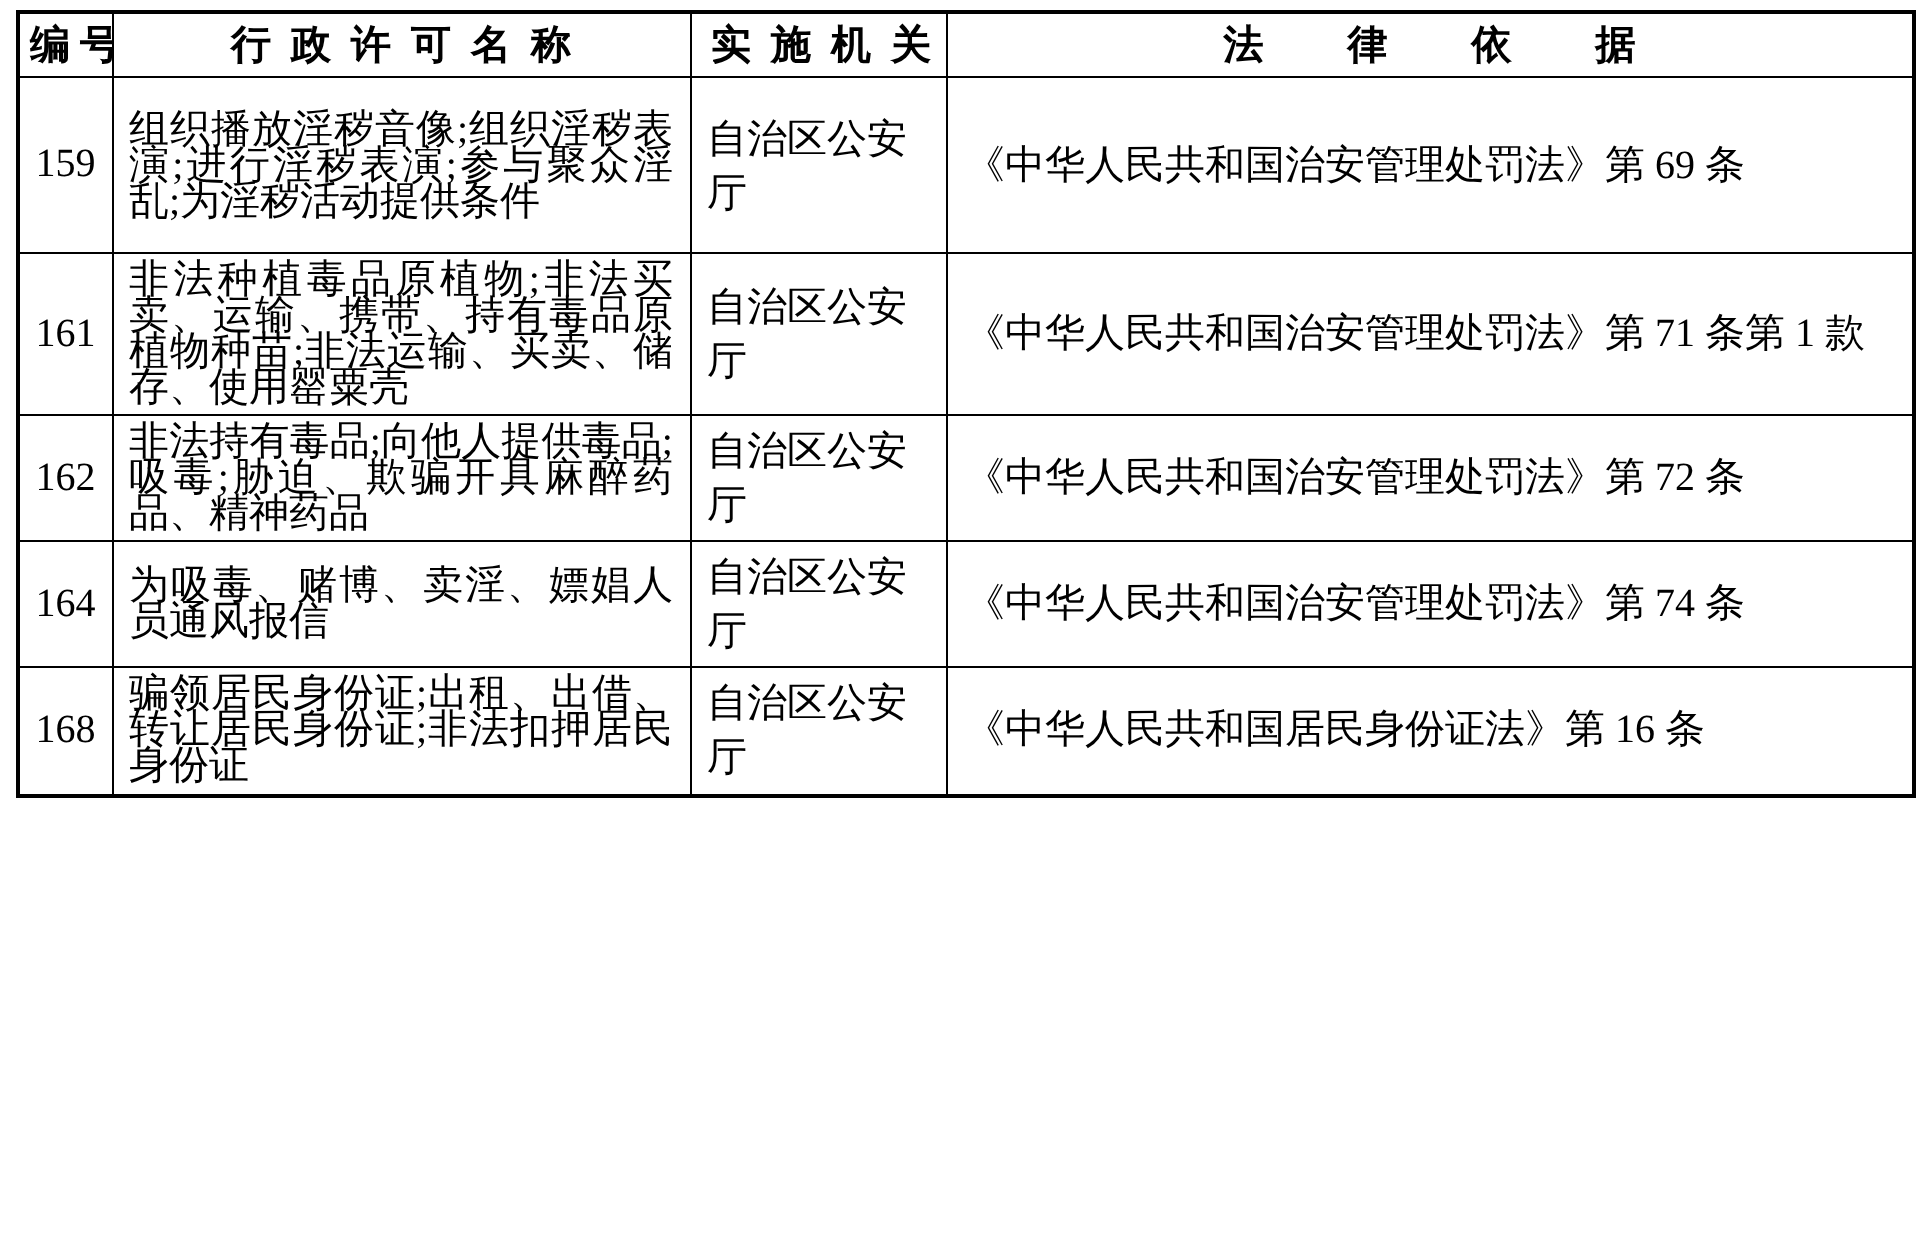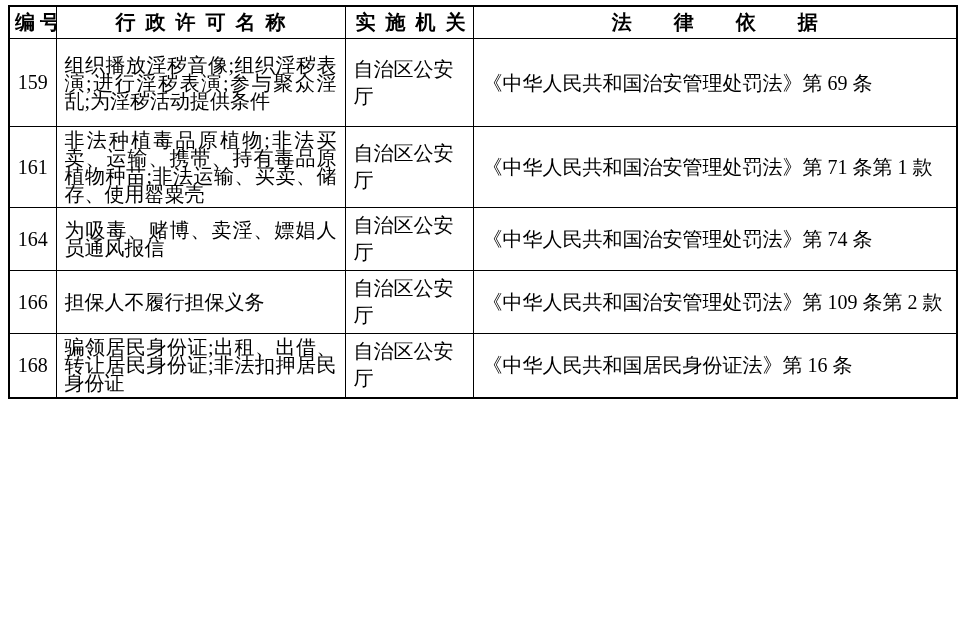--- a/index.html
+++ b/index.html
@@ -98,31 +98,31 @@
         <td class="td-name">组织播放淫秽音像;组织淫秽表演;进行淫秽表演;参与聚众淫乱;为淫秽活动提供条件</td>
         <td class="td-agency">自治区公安厅</td>
         <td class="td-legal">《中华人民共和国治安管理处罚法》第 69 条</td>
       </tr>
         <tr style="height: 72px;">
         <td class="td-id">161</td>
         <td class="td-name">非法种植毒品原植物;非法买卖、运输、携带、持有毒品原植物种苗;非法运输、买卖、储存、使用罂粟壳</td>
         <td class="td-agency">自治区公安厅</td>
         <td class="td-legal">《中华人民共和国治安管理处罚法》第 71 条第 1 款</td>
       </tr>
+        <tr style="height: 52px;">
+        <td class="td-id">162</td>
+        <td class="td-name">非法持有毒品;向他人提供毒品;吸毒;胁迫、欺骗开具麻醉药品、精神药品</td>
+        <td class="td-agency">自治区公安厅</td>
+        <td class="td-legal">《中华人民共和国治安管理处罚法》第 72 条</td>
+      </tr>
         <tr style="height: 53px;">
         <td class="td-id">164</td>
         <td class="td-name">为吸毒、赌博、卖淫、嫖娼人员通风报信</td>
         <td class="td-agency">自治区公安厅</td>
         <td class="td-legal">《中华人民共和国治安管理处罚法》第 74 条</td>
-      </tr>
-        <tr style="height: 55px;">
-        <td class="td-id">166</td>
-        <td class="td-name">担保人不履行担保义务</td>
-        <td class="td-agency">自治区公安厅</td>
-        <td class="td-legal">《中华人民共和国治安管理处罚法》第 109 条第 2 款</td>
       </tr>
         <tr style="height: 64px;">
         <td class="td-id">168</td>
         <td class="td-name">骗领居民身份证;出租、出借、转让居民身份证;非法扣押居民身份证</td>
         <td class="td-agency">自治区公安厅</td>
         <td class="td-legal">《中华人民共和国居民身份证法》第 16 条</td>
       </tr>
       </tbody>
   </table>
 </div>

